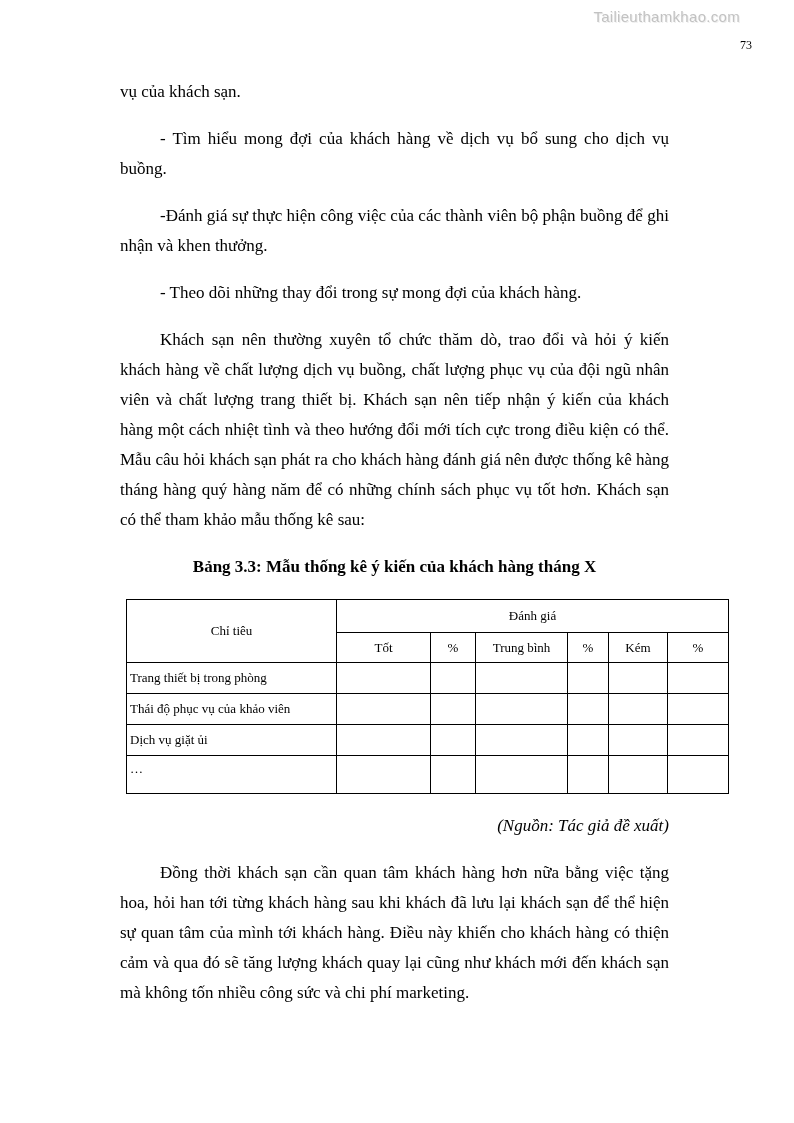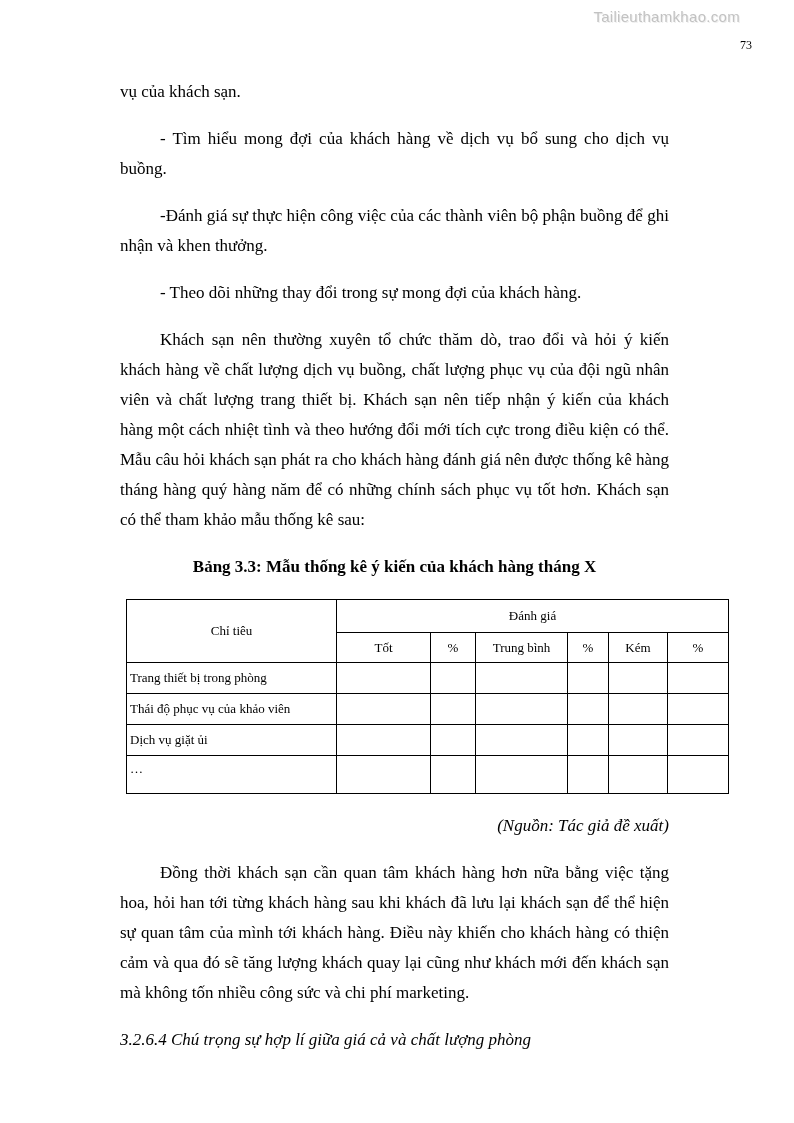--- a/index.html
+++ b/index.html
@@ -160,17 +160,16 @@
           <td></td>
           <td></td>
         </tr>
       </tbody>
     </table>
 
     <p class="source">(Nguồn: Tác giả đề xuất)</p>
 
     <p class="indent">Đồng thời khách sạn cần quan tâm khách hàng hơn nữa bằng việc tặng hoa, hỏi han tới từng khách hàng sau khi khách đã lưu lại khách sạn để thể hiện sự quan tâm của mình tới khách hàng. Điều này khiến cho khách hàng có thiện cảm và qua đó sẽ tăng lượng khách quay lại cũng như khách mới đến khách sạn mà không tốn nhiều công sức và chi phí marketing.</p>
 
-    <p class="section-heading">3.2.6.4 Chú trọng sự hợp lí giữa giá cả và chất lượng phòng</p>
 
 
   </div>
 </div>
 
 </body></html>

